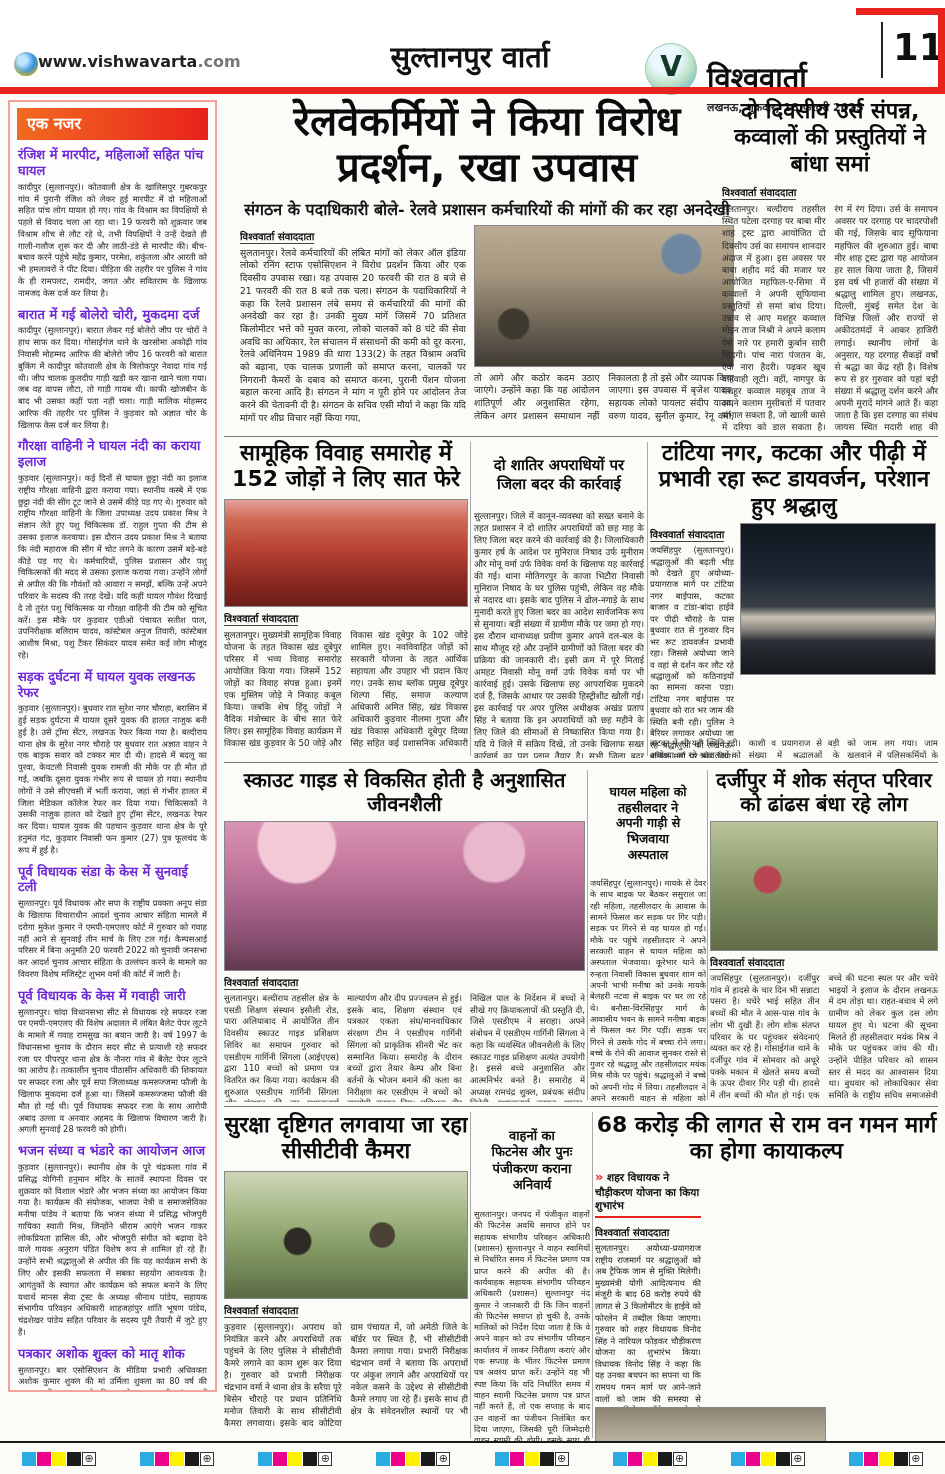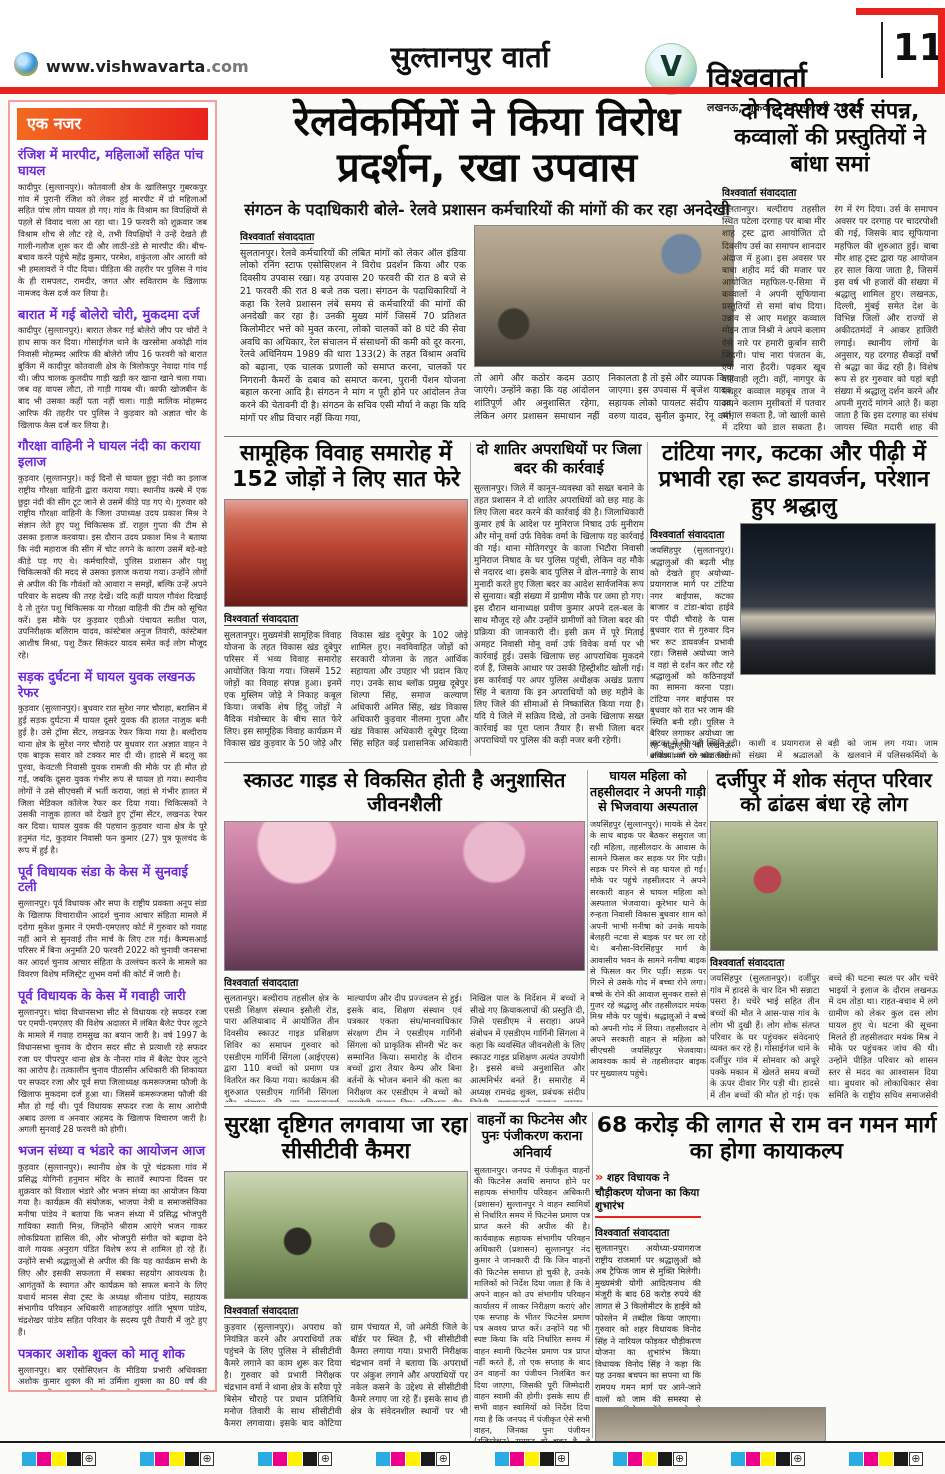--- a/index.html
+++ b/index.html
@@ -1,21 +1,21 @@
 <!DOCTYPE html>
 <html><head>
 <meta charset="utf-8">
 <style>
   html,body{margin:0;padding:0;}
   body{width:945px;height:1474px;background:#fbfbf8;font-family:"DejaVu Sans","Liberation Sans",sans-serif;color:#1c1c1c;overflow:hidden;}
   .page{position:relative;width:945px;height:1474px;}
 
   
   .hdr{position:absolute;left:0;top:0;width:945px;height:87px;background:#fff;}
-  .url{position:absolute;left:14px;top:52px;display:flex;align-items:flex-end;gap:8px;}
+  .url{position:absolute;left:14px;top:52px;display:flex;align-items:flex-start;gap:0;}
   .e-icon{width:24px;height:24px;border-radius:50%;background:radial-gradient(circle at 35% 35%,#bfe6ff 0 20%,#2f8fe0 55%,#1565b5 100%);position:relative;box-shadow:inset 0 -3px 4px rgba(255,200,0,.7);}
   .url .t{font-size:16px;font-weight:bold;color:#222;}
   .url .t .gray{color:#777;}
   .sec-title{position:absolute;left:300px;top:36px;width:340px;text-align:center;font-size:29px;font-weight:bold;color:#111;}
   .brand{position:absolute;left:645px;top:24px;display:flex;gap:10px;align-items:center;}
   .logo{width:50px;height:50px;border-radius:50%;background:radial-gradient(circle at 40% 30%,#eaf7ff 0 30%,#bfe4c8 55%,#4fa3d1 100%);border:1px solid #9ec7a8;position:relative;}
   .logo:before{content:"V";position:absolute;left:0;right:0;top:6px;text-align:center;font-size:28px;font-weight:bold;color:#123a2a;}
   .brand .nm{font-size:29px;font-weight:bold;color:#0d0d0d;line-height:1;margin-top:40px;}
   .brand .dt{font-size:11px;font-weight:bold;color:#222;margin-top:6px;}
   .pgno{position:absolute;left:893px;top:26px;font-size:37px;font-weight:bold;color:#101010;}
@@ -28,21 +28,21 @@
   .eknajar{position:absolute;left:8px;top:100px;width:209px;height:1292px;border:2px solid #f2a29e;background:#fffdfc;overflow:hidden;box-sizing:border-box;}
   .ek-head{margin:6px 7px 4px 7px;background:linear-gradient(90deg,#f26a21,#e8221c);color:#fff;font-weight:bold;font-size:16px;padding:4px 10px 6px 10px;}
   .brief{padding:0 8px;}
   .brief h3{margin:7px 0 3px 0;font-size:13px;line-height:1.22;color:#6d28d9;}
   .brief p{margin:0;font-size:8.3px;line-height:1.42;text-align:justify;color:#2a2a2a;}
 
   
   .art{position:absolute;box-sizing:border-box;overflow:hidden;}
   .art h1{margin:0;text-align:center;font-size:40px;line-height:1.16;color:#0b0b0b;}
   .art h2{margin:0;text-align:center;font-size:22px;line-height:1.2;color:#0b0b0b;}
-  .art h3{margin:0;text-align:center;font-size:15px;line-height:1.25;color:#0b0b0b;}
+  .art h3{margin:16px;text-align:center;font-size:15px;line-height:1.25;color:#0b0b0b;}
   .sub{margin-top:7px;text-align:center;font-size:16px;font-weight:bold;color:#151515;}
   .byline{display:inline-block;font-size:10px;font-weight:bold;border-bottom:1px solid #444;margin:4px 0 3px 0;color:#111;}
   .body{font-size:9.2px;line-height:1.38;text-align:justify;color:#262626;}
   .cols2{column-count:2;column-gap:9px;}
   .cols3{column-count:3;column-gap:8px;}
   .photo{width:100%;border:1px solid #888;box-sizing:border-box;}
 
   
   .main-art{left:240px;top:98px;width:494px;height:336px;}
   .main-row{display:flex;gap:8px;margin-top:5px;}

